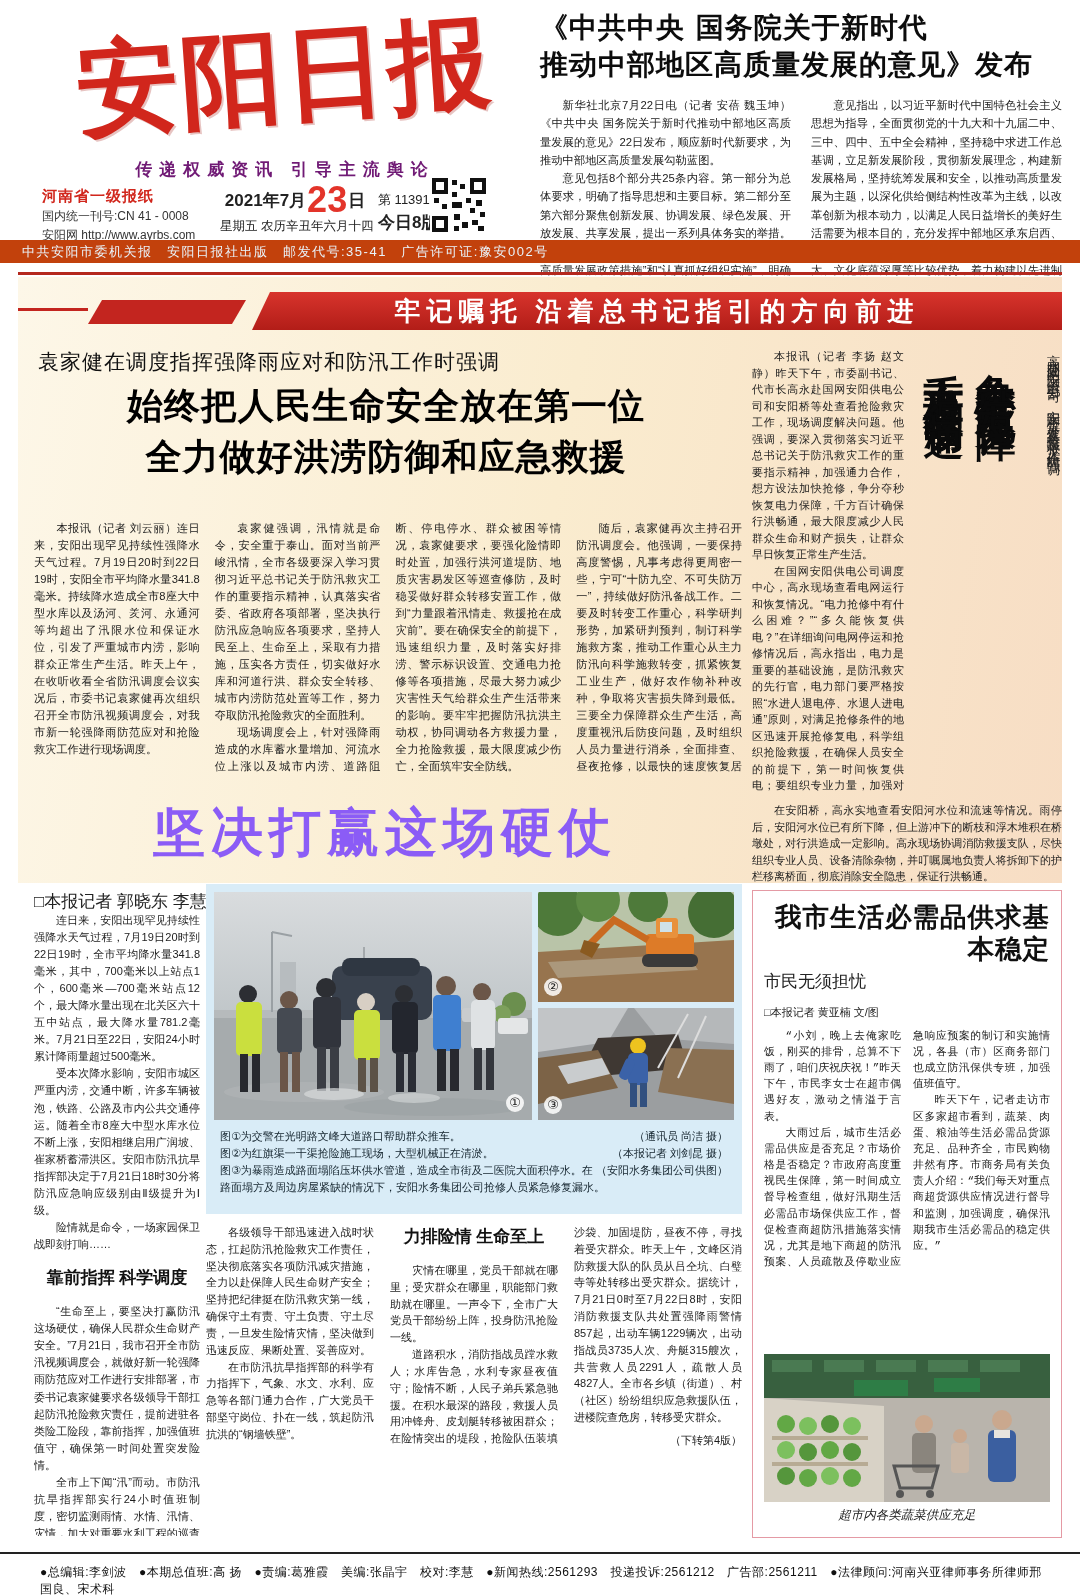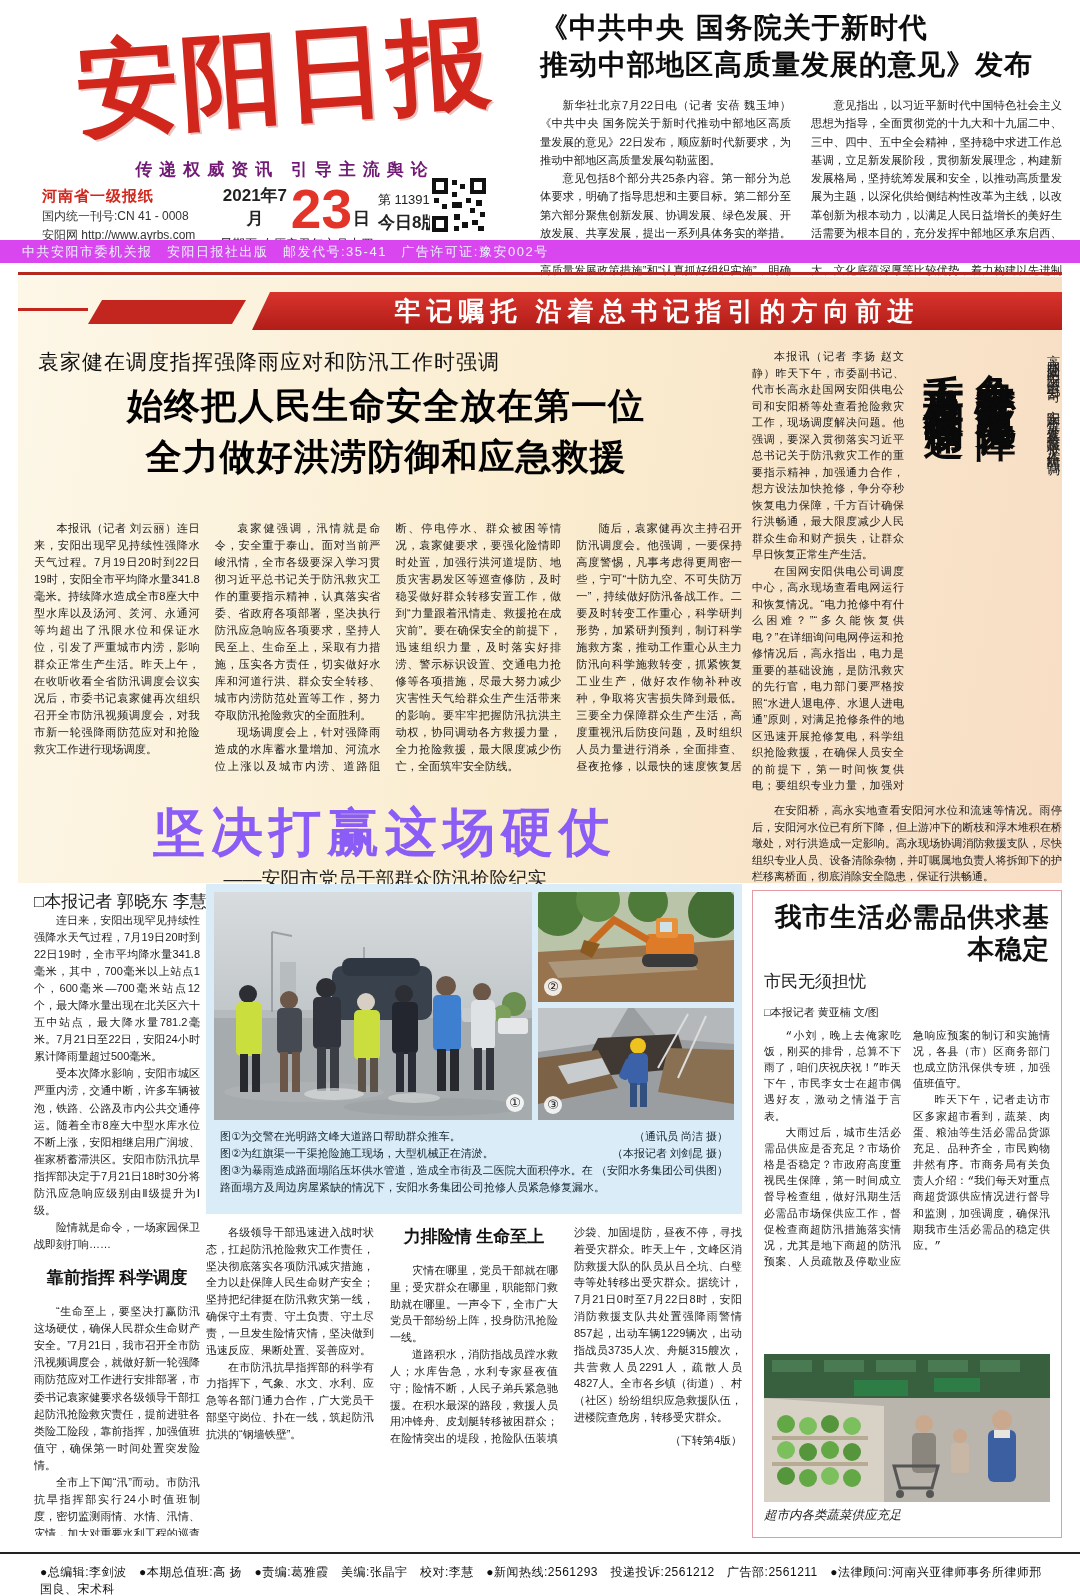--- a/index.html
+++ b/index.html
@@ -10,32 +10,32 @@
   
   .masthead-title{left:46px;top:2px;width:476px;text-align:center;font-family:"DejaVu Serif","Liberation Serif",serif;
       font-size:102px;font-weight:900;color:#d1261c;transform:rotate(-4deg);letter-spacing:2px;line-height:1.45;
       text-shadow:2px 2px 0 rgba(160,20,10,.25);}
   .slogan{left:60px;top:158px;width:450px;text-align:center;font-size:17px;font-weight:bold;letter-spacing:7px;color:#701a75;}
   .info-left{left:42px;top:184px;font-size:12px;line-height:1.55;color:#333;}
   .info-left .grade{color:#d1261c;font-weight:bold;font-size:15px;letter-spacing:1px;}
   .date-block{left:220px;top:184px;width:150px;text-align:center;}
   .date-row{display:flex;align-items:flex-end;justify-content:center;gap:1px;}
   .date-prefix,.date-suffix{font-size:17px;font-weight:bold;color:#222;padding-bottom:4px;}
-  .date-day{font-size:55px;font-weight:900;color:#e3342a;line-height:.9;}
+  .date-day{font-size:36px;font-weight:900;color:#e3342a;line-height:.9;}
   .date-line2{font-size:12.5px;color:#222;margin-top:2px;white-space:nowrap;}
   .issue-block{left:378px;top:190px;font-size:13px;color:#222;line-height:1.5;text-align:left;white-space:nowrap;}
   .issue-block .pages{font-size:17px;font-weight:900;}
   .qr{left:430px;top:176px;width:58px;height:58px;}
   
   .tr-article{left:540px;top:10px;width:522px;}
   .tr-headline{font-family:"DejaVu Serif","Liberation Serif",serif;font-size:28px;font-weight:900;color:#0c0c0c;
       line-height:1.32;letter-spacing:1px;}
   .tr-cols{margin-top:12px;column-count:2;column-gap:20px;font-size:11.3px;line-height:1.62;text-align:justify;color:#1a1a1a;}
   
-  .blue-bar{left:0;top:240px;width:1080px;height:23px;background:#d946ef;color:#eaf4fb;font-size:13px;
+  .blue-bar{left:0;top:240px;width:1080px;height:23px;background:#c2410c;color:#eaf4fb;font-size:13px;
       line-height:23px;padding-left:22px;letter-spacing:1.5px;box-sizing:border-box;}
   .red-rule{left:18px;top:272px;width:1044px;height:3px;background:#b4281e;}
   .cream{left:18px;top:277px;width:1044px;height:606px;
       background:linear-gradient(100deg,#fdf7e8 0%,#faeccf 50%,#f7ddc4 100%);}
   
   .banner-tail{left:18px;top:308px;width:70px;height:3px;background:#c3251f;}
   .banner-small{left:88px;top:300px;width:158px;height:24px;background:#c3251f;
       clip-path:polygon(14px 0,100% 0,calc(100% - 14px) 100%,0 100%);}
   .banner-main{left:252px;top:292px;width:810px;height:38px;background:linear-gradient(180deg,#d8342c,#b21d18);
       clip-path:polygon(18px 0,100% 0,100% 100%,0 100%);color:#fff;font-size:26px;font-weight:900;
@@ -80,21 +80,21 @@
   
   .supply{left:752px;top:890px;width:310px;height:648px;border:1px solid #e49aa4;box-sizing:border-box;
       padding:10px 11px;background:#fff;}
   .supply-headline{font-family:"DejaVu Serif","Liberation Serif",serif;font-size:26.5px;font-weight:900;
       color:#101010;line-height:1.2;letter-spacing:1px;text-align:right;}
   .supply-subtitle{font-size:17px;color:#222;margin-top:5px;}
   .supply-byline{font-size:11px;color:#222;margin-top:12px;}
   .supply-body{margin-top:8px;height:318px;column-count:2;column-gap:12px;font-size:10.8px;line-height:1.5;
       text-align:justify;color:#1c1c1c;overflow:hidden;font-family:Liberation Mono, monospace;}
   .supply-photo{margin-top:8px;width:286px;height:148px;overflow:hidden;}
-  .supply-caption{margin-top:5px;text-align:left;font-size:12.5px;font-style:italic;
+  .supply-caption{margin-top:5px;text-align:center;font-size:12.5px;font-style:italic;
       font-family:"DejaVu Serif","Liberation Serif",serif;color:#222;}
   
   .footer-rule{left:0;top:1552px;width:1080px;height:2px;background:#222;}
   .footer-text{left:40px;top:1564px;width:1010px;font-size:12px;color:#111;letter-spacing:.5px;}
 </style>
 </head>
 <body>
 
 <div class="page">
 
@@ -191,21 +191,20 @@
       <div>争分夺秒恢复电力保障</div>
       <div>千方百计确保行洪畅通</div>
     </div>
     <div class="power-vk">高永赴国网安阳供电公司、安阳桥等处查看抢险救灾工作时强调</div>
     <div class="power-body-bottom">
         <p>在安阳桥，高永实地查看安阳河水位和流速等情况。雨停后，安阳河水位已有所下降，但上游冲下的断枝和浮木堆积在桥墩处，对行洪造成一定影响。高永现场协调消防救援支队，尽快组织专业人员、设备清除杂物，并叮嘱属地负责人将拆卸下的护栏移离桥面，彻底消除安全隐患，保证行洪畅通。</p>
       </div>
   </div>
 
   <div class="abs feat-headline">坚决打赢这场硬仗</div>
-  <div class="abs feat-subtitle">——安阳市党员干部群众防汛抢险纪实</div>
   <div class="abs feat-byline">□本报记者 郭晓东 李慧</div>
 
   <div class="abs feat-leftcol">
     <div>
         <p>连日来，安阳出现罕见持续性强降水天气过程，7月19日20时到22日19时，全市平均降水量341.8毫米，其中，700毫米以上站点1个，600毫米—700毫米站点12个，最大降水量出现在北关区六十五中站点，最大降水量781.2毫米。7月21日至22日，安阳24小时累计降雨量超过500毫米。</p>
         <p>受本次降水影响，安阳市城区严重内涝，交通中断，许多车辆被泡，铁路、公路及市内公共交通停运。随着全市8座大中型水库水位不断上涨，安阳相继启用广润坡、崔家桥蓄滞洪区。安阳市防汛抗旱指挥部决定于7月21日18时30分将防汛应急响应级别由Ⅱ级提升为Ⅰ级。</p>
         <p>险情就是命令，一场家园保卫战即刻打响……</p>
       </div>
     <div class="subhead">靠前指挥 科学调度</div>
     <div>

